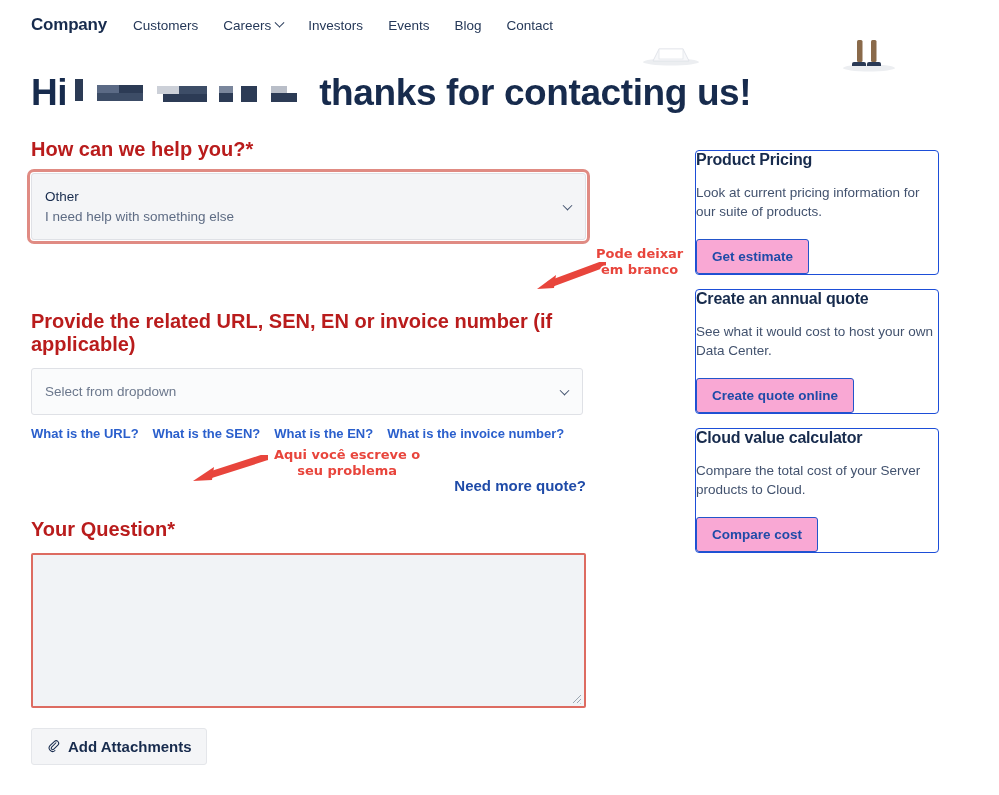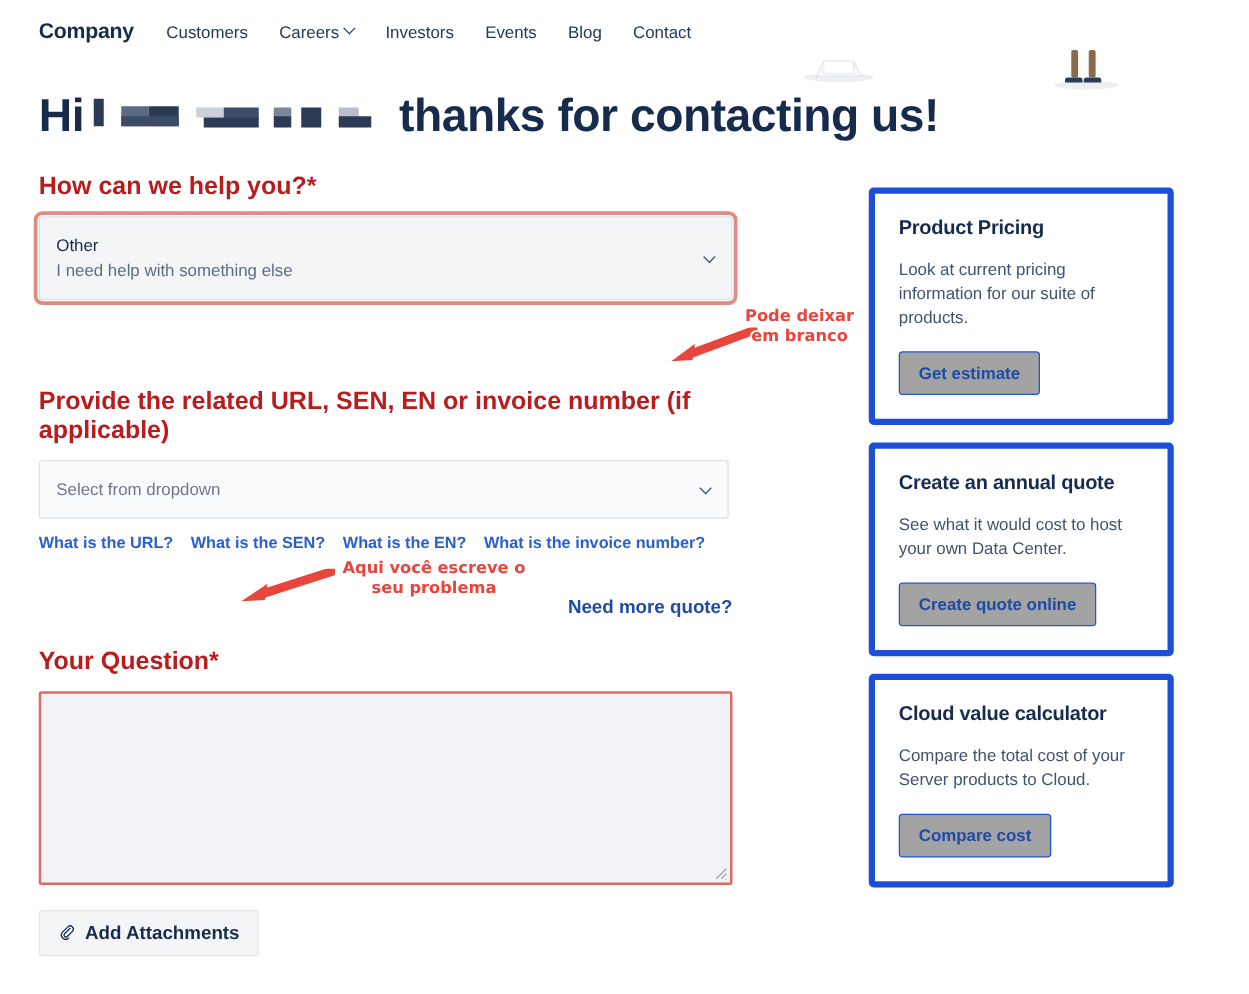--- a/index.html
+++ b/index.html
@@ -154,40 +154,39 @@
     padding: 11px 19px;
     cursor: pointer;
     margin-top: 46px;
     font-family: "Liberation Sans", sans-serif;
     font-style: italic;
   }
 
   
   .sidebar { position: absolute; left: 695px; top: 150px; width: 244px; z-index: 4; }
   .card {
-    border: 5px solid #1d4ed8;
+    border: 1px solid #1d4ed8;
     border-radius: 4px;
     background: #fff;
-    padding: 19px;
     margin-bottom: 14px;
   }
   .card-title {
     font-size: 16px;
     font-weight: bold;
     color: #172b4d;
     margin-bottom: 14px;
     letter-spacing: -0.2px;
   }
   .card-text { font-size: 13.5px; color: #42526e; line-height: 19px; margin-bottom: 18px; }
   .card-btn {
     display: inline-block;
     border: 1.5px solid #2355ca;
     border-radius: 3px;
     color: #1f4ba8;
-    background: #a3a3a3;
+    background: #f9a8d4;
     font-size: 13.5px;
     font-weight: bold;
     padding: 9px 15px;
     cursor: pointer;
     font-family: "Liberation Sans", sans-serif;
   }
 
   
   .anno { position: absolute; z-index: 9; pointer-events: none; }
   .anno-text {

